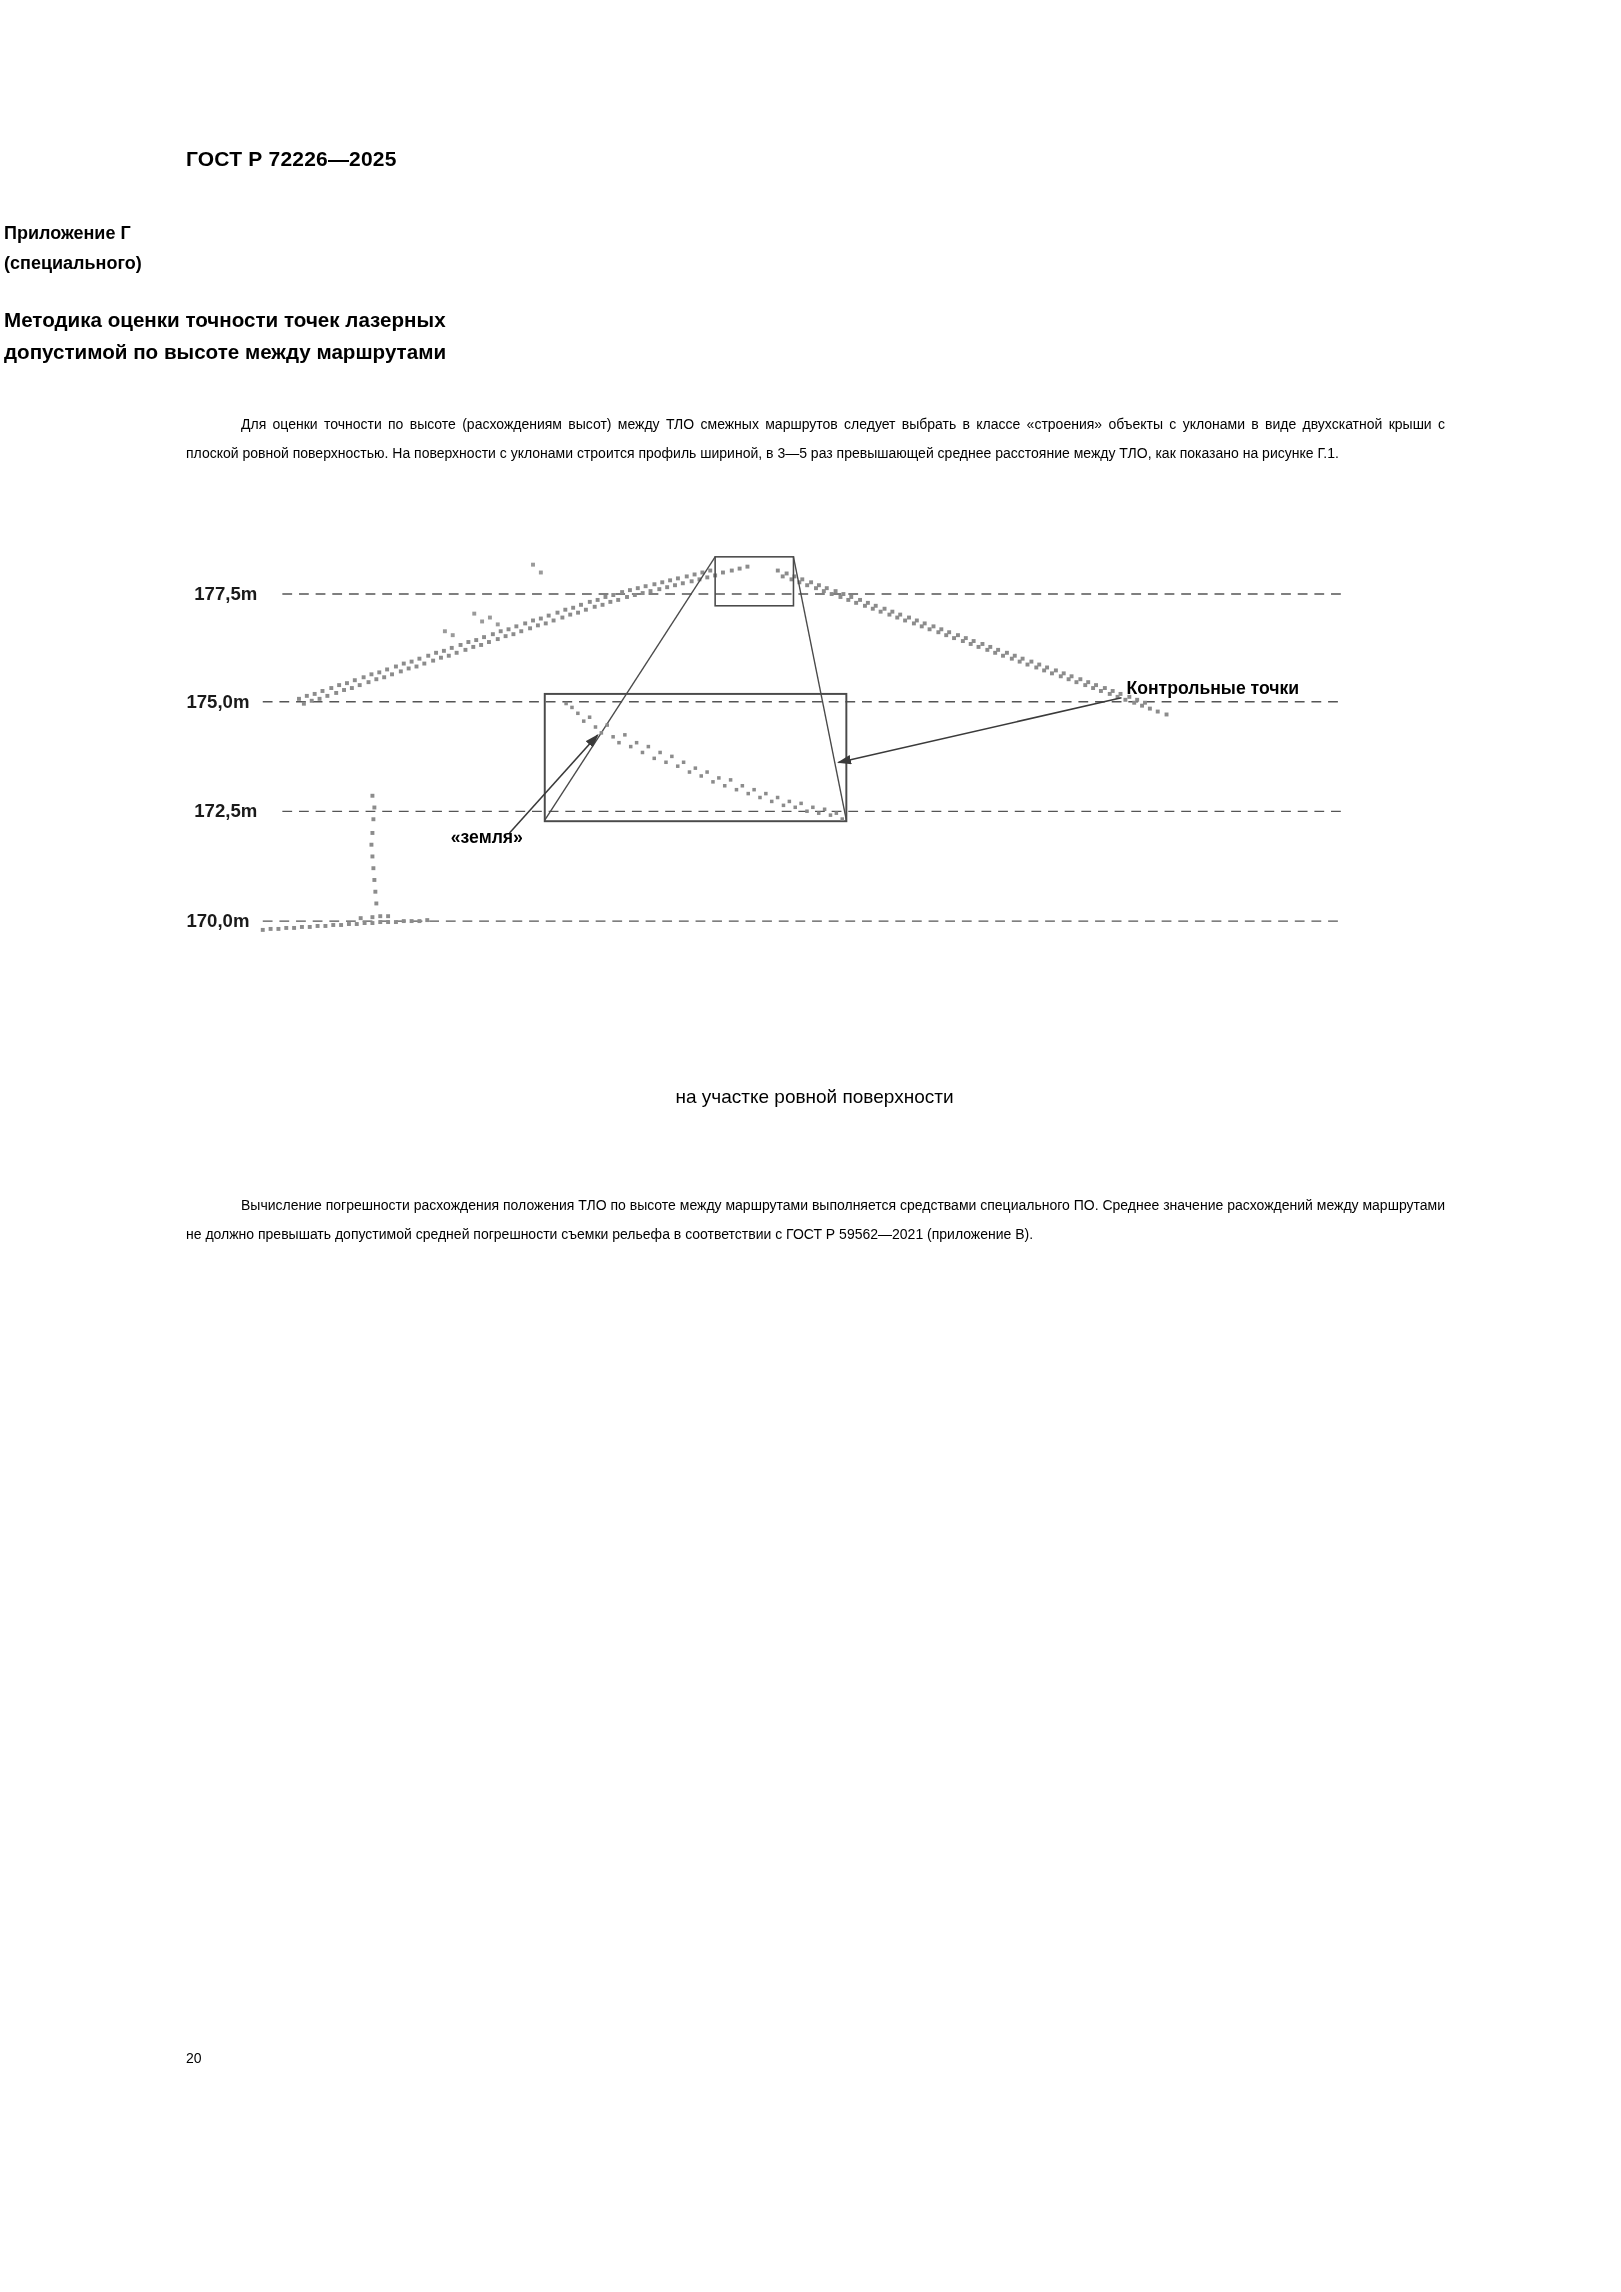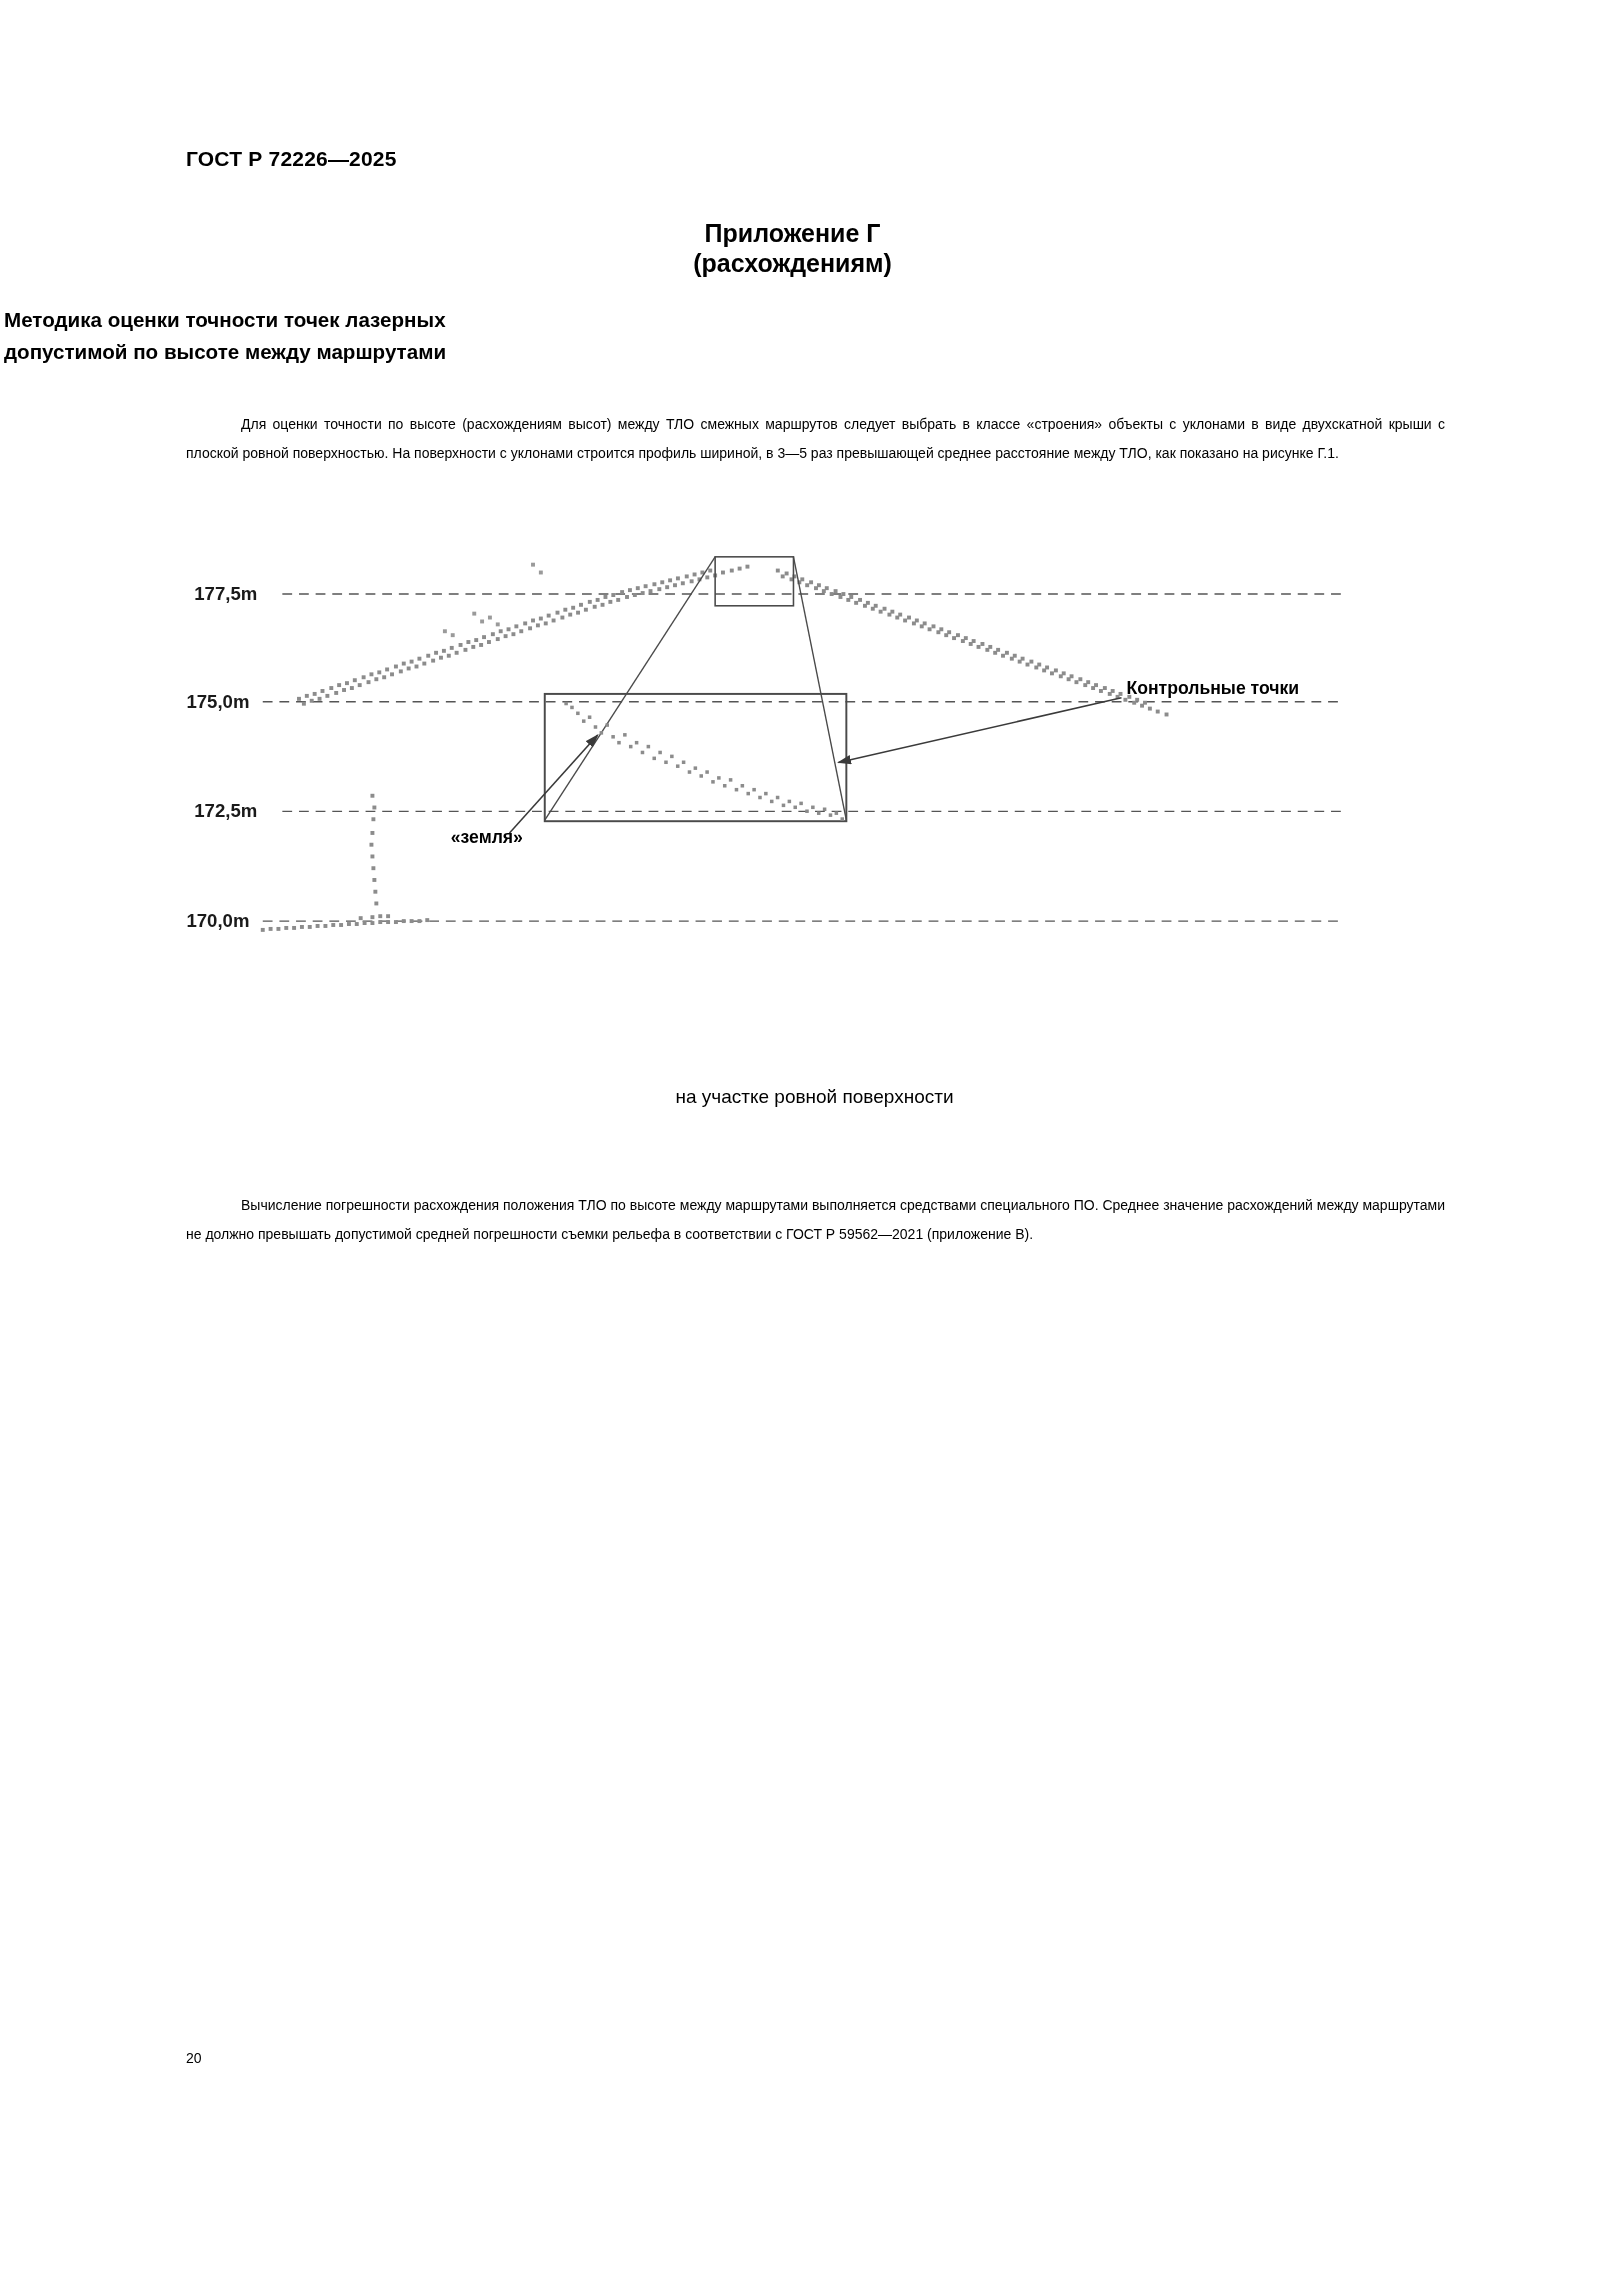--- a/index.html
+++ b/index.html
@@ -27,22 +27,22 @@
     top: 147px;
     font-size: 21px;
     font-weight: bold;
     letter-spacing: 0.2px;
   }
   .appendix-title {
     position: absolute;
     left: 0;
     top: 218px;
     width: 1577px;
-    text-align: center;
-    font-size: 25px;
+    text-align: left;
+    font-size: 18px;
     font-weight: bold;
     line-height: 30px;
   }
   .method-title {
     position: absolute;
     left: 0;
     top: 304px;
     width: 1621px;
     text-align: left;
     font-size: 20.6px;
@@ -100,21 +100,21 @@
 </style>
 </head>
 <body>
 
 <div class="page">
 
   <div class="header-std">ГОСТ Р 72226—2025</div>
 
   <div class="appendix-title">
     <div>Приложение Г</div>
-    <div>(расхождениям)</div>
+    <div>(специального)</div>
   </div>
 
   <div class="method-title">
     <div>Методика оценки точности точек лазерных</div>
     <div>допустимой по высоте между маршрутами</div>
   </div>
 
   <div class="para para-1"><span class="indent"></span><span>Для оценки точности по высоте (расхождениям высот) между ТЛО смежных маршрутов следует выбрать в классе «строения» объекты с уклонами в виде двухскатной крыши с плоской ровной поверхностью. На поверхности с уклонами строится профиль шириной, в 3—5 раз превышающей среднее расстояние между ТЛО, как показано на рисунке Г.1.</span></div>
 
   <div class="figure">

